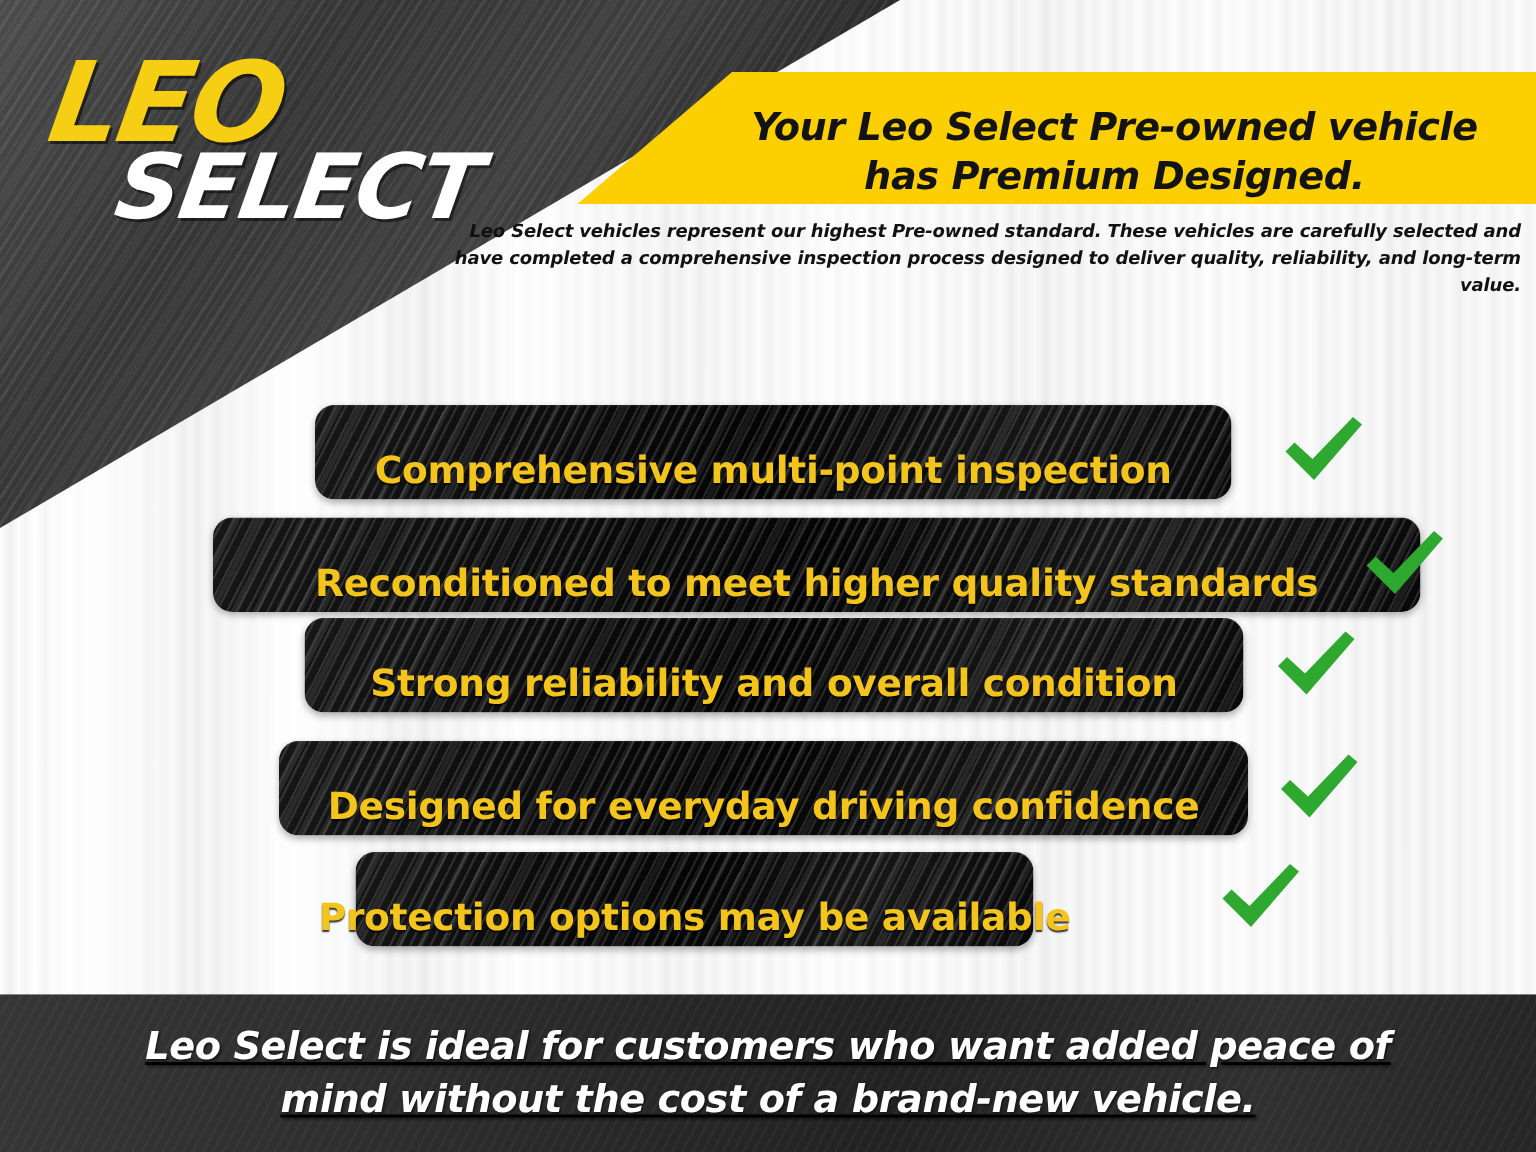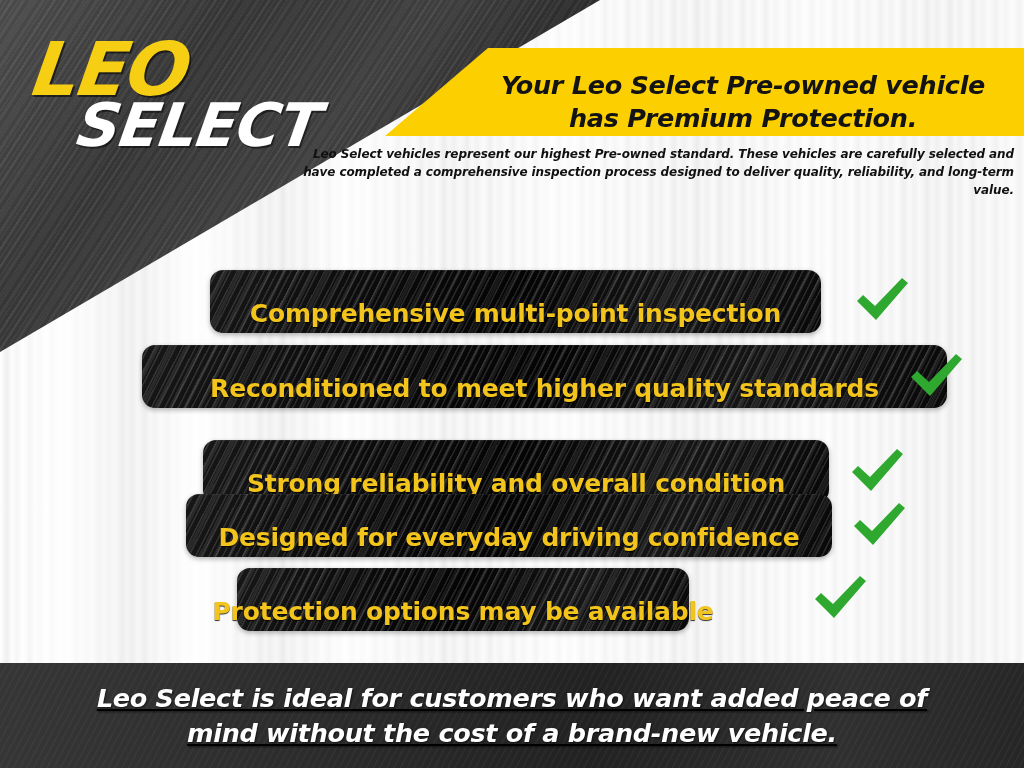--- a/index.html
+++ b/index.html
@@ -198,21 +198,21 @@
   <div id="dark-corner-gloss"></div>
 
   <div id="logo">
     <div class="logo-leo">LEO</div>
     <div class="logo-select">SELECT</div>
   </div>
 
   <div id="headline-banner">
     <div id="headline-text">
       <span>Your Leo Select Pre-owned vehicle</span><br>
-      <span>has Premium Protection.</span>
+      <span>has Premium Designed.</span>
     </div>
   </div>
 
   <p id="description">Leo Select vehicles represent our highest Pre-owned standard. These vehicles are carefully selected and have completed a comprehensive inspection process designed to deliver quality, reliability, and long-term value.</p>
 
   <div id="features">
 
     <div class="feature-row" style="left:210px; top:270px; width:814px;">
       <div class="pill" style="width:611px;">
         <span class="pill-label">Comprehensive multi-point inspection</span>
@@ -224,21 +224,21 @@
 
     <div class="feature-row" style="left:142px; top:345px; width:882px;">
       <div class="pill" style="width:805px;">
         <span class="pill-label">Reconditioned to meet higher quality standards</span>
       </div>
       <svg class="check" style="left:765px; top:6px;" viewBox="0 0 58 48">
         <path d="M4 26 L10 20 L22 31 L49 3 L55 8 L23 45 Z" fill="#2FA82F"></path>
       </svg>
     </div>
 
-    <div class="feature-row" style="left:203px; top:440px; width:747px;padding-left:37px;">
+    <div class="feature-row" style="left:203px; top:412px; width:747px;padding-left:37px;">
       <div class="pill" style="width:626px;">
         <span class="pill-label">Strong reliability and overall condition</span>
       </div>
       <svg class="check" style="left:645px; top:6px;" viewBox="0 0 58 48">
         <path d="M4 26 L10 20 L22 31 L49 3 L55 8 L23 45 Z" fill="#2FA82F"></path>
       </svg>
     </div>
 
     <div class="feature-row" style="left:186px; top:494px; width:880px;">
       <div class="pill" style="width:646px;">

